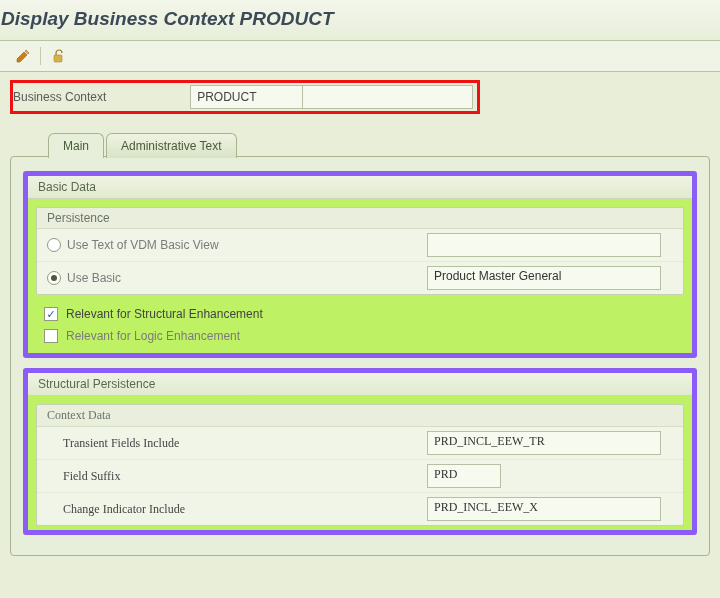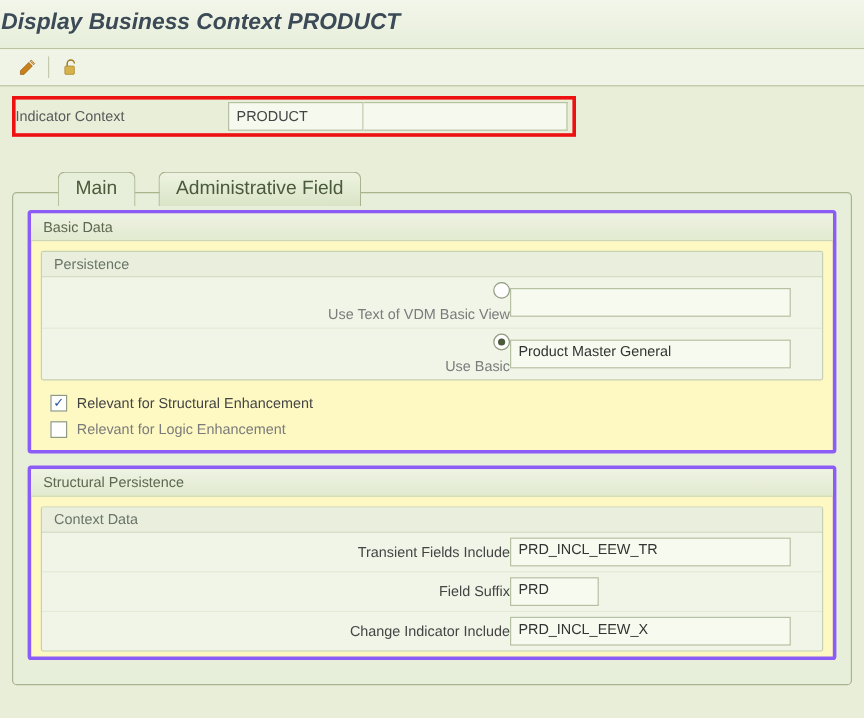--- a/index.html
+++ b/index.html
@@ -77,45 +77,45 @@
     margin-left: 42px;
     position: relative;
     z-index: 2;
   }
   .tab {
     padding: 5px 14px 5px;
     border: 1px solid #a7b48e;
     border-bottom: none;
     border-top-left-radius: 6px;
     border-top-right-radius: 6px;
-    margin-right: 19px;
-    font-size: 16px;
+    margin-right: 2px;
+    font-size: 12px;
     color: #4a5a3a;
     background: linear-gradient(#eef3e1, #d9e4c6);
     position: relative;
-    top: 11px;
+    top: 1px;
   }
   .tab.active {
     background: #e7efda;
     font-weight: normal;
   }
   .tab-panel {
     border: 1px solid #a7b48e;
     border-radius: 4px;
     background: #e7eeda;
     padding: 10px 4px 10px 4px;
     margin: 0 4px;
     position: relative;
     top: -1px;
   }
   .group {
-    border: 3px solid #8b5cf6;
+    border: 5px solid #8b5cf6;
     border-radius: 3px;
     margin: 4px 8px 10px 8px;
-    background: #fef9c3;
+    background: #bef264;
   }
   .group-title {
     padding: 4px 10px;
     color: #5c6850;
     font-size: 12px;
     border-bottom: 1px solid #cbd5b8;
     background: linear-gradient(#eef3e3, #e2eacf);
   }
   .sub-group {
     border: 1px solid #c6d0b3;
@@ -135,21 +135,20 @@
     padding: 4px 10px;
     border-bottom: 1px solid #e3ead6;
   }
   .form-row:last-child { border-bottom: none; }
   .form-label {
     width: 380px;
     color: #7b7b7b;
     display: flex;
     align-items: flex-end;
     gap: 6px;
-    flex-direction: column;
   }
   .form-label.enabled { color: #444; }
   .form-label.indent { padding-left: 16px; width: 364px; }
   .val-box {
     border: 1px solid #b6c0a2;
     background: #f7faef;
     padding: 2px 6px;
     width: 220px;
     min-height: 18px;
     color: #333;
@@ -213,29 +212,29 @@
   <span class="tb-sep"></span>
   <span class="tb-btn">
     <svg width="16" height="16" viewBox="0 0 16 16">
       <rect x="4" y="7" width="8" height="7" rx="1" fill="#d6b24a" stroke="#9c7a20" stroke-width="0.5"></rect>
       <path d="M6 7 V5 a3 3 0 0 1 6 0" fill="none" stroke="#9c7a20" stroke-width="1.2"></path>
     </svg>
   </span>
 </div>
 
 <div class="bc-wrap highlight-red">
-  <div class="label-cell">Indicator Context</div>
+  <div class="label-cell">Business Context</div>
   <div class="value-box bc-value">PRODUCT</div>
   <div class="value-box bc-empty"></div>
 </div>
 
 <div class="tabs-area">
   <div class="tab-row">
     <div class="tab active">Main</div>
-    <div class="tab">Administrative Field</div>
+    <div class="tab">Administrative Text</div>
   </div>
 
   <div class="tab-panel">
 
     <div class="group">
       <div class="group-title">Basic Data</div>
 
       <div class="sub-group">
         <div class="sub-title">Persistence</div>
 
@@ -262,21 +261,21 @@
       </div>
       <div class="chk-row" style="padding-bottom:10px;text-align:right;">
         <span class="check-box"></span>
         <span>Relevant for Logic Enhancement</span>
       </div>
     </div>
 
     <div class="group">
       <div class="group-title">Structural Persistence</div>
 
-      <div class="sub-group" style="margin-bottom:4px;">
+      <div class="sub-group" style="margin-bottom:4px;font-family:Liberation Serif, serif;">
         <div class="sub-title">Context Data</div>
 
 
         <div class="form-row">
           <div class="form-label enabled indent">Transient Fields Include</div>
           <div class="val-box">PRD_INCL_EEW_TR</div>
         </div>
 
         <div class="form-row">
           <div class="form-label enabled indent">Field Suffix</div>

